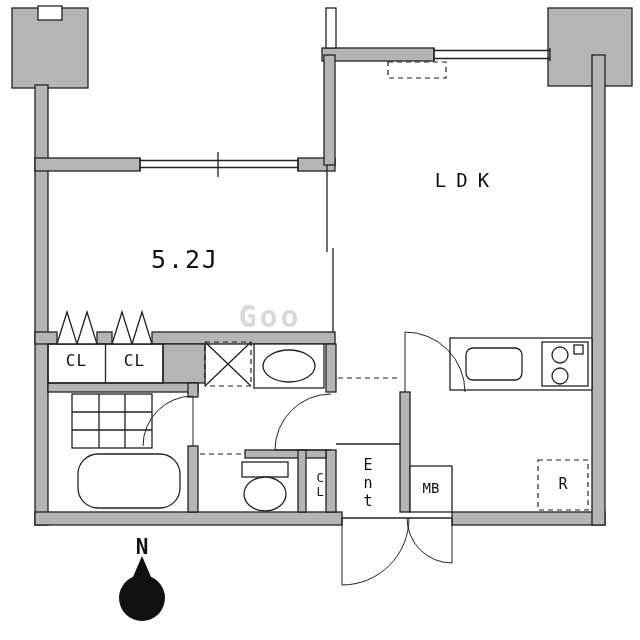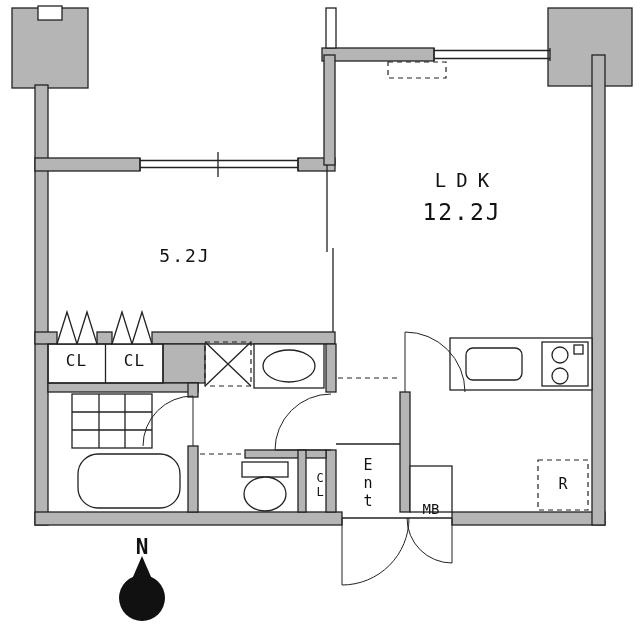--- a/index.html
+++ b/index.html
@@ -125,32 +125,32 @@
       <path class="arc" d="M193 396 A50 50 0 0 0 143 446"></path>
       <path class="arc" d="M193 446 L193 396"></path>
     </g>
 
     <g>
       <circle class="blackfill" cx="142" cy="598" r="23"></circle>
       <polygon class="blackfill" points="142,556 123,600 161,600"></polygon>
     </g>
   </svg>
 
-  <div class="lbl" style="left:115px;top:246px;width:140px;font-size:18px;letter-spacing:2px;">5.2J</div>
+  <div class="lbl" style="left:115px;top:246px;width:140px;font-size:25px;letter-spacing:2px;">5.2J</div>
 
   <div class="lbl" style="left:392px;top:170px;width:140px;font-size:19px;letter-spacing:10px;text-indent:10px;">LDK</div>
-  <div class="lbl" style="left:392px;top:200px;width:140px;font-size:23px;letter-spacing:2px;">12.2J</div>
 
   <div class="lbl" style="left:48px;top:352px;width:57px;font-size:16px;letter-spacing:1px;">CL</div>
   <div class="lbl" style="left:106px;top:352px;width:57px;font-size:16px;letter-spacing:1px;">CL</div>
 
   <div class="lbl vert" style="left:304px;top:462px;width:22px;height:46px;font-size:12px;">CL</div>
 
   <div class="lbl vert" style="left:352px;top:448px;width:24px;height:70px;font-size:15px;">Ent</div>
 
-  <div class="lbl" style="left:410px;top:481px;width:42px;font-size:14px;margin-top:21px;">MB</div>
+  <div class="lbl" style="left:410px;top:481px;width:42px;font-size:14px;">MB</div>
 
   <div class="lbl" style="left:538px;top:476px;width:50px;font-size:15px;">R</div>
 
   <div class="lbl" style="left:116px;top:536px;width:52px;font-size:21px;font-weight:bold;">N</div>
 
+  <div class="lbl watermark" style="left:180px;top:300px;width:180px;">Goo</div>
 
 </div>
 
 </body></html>

